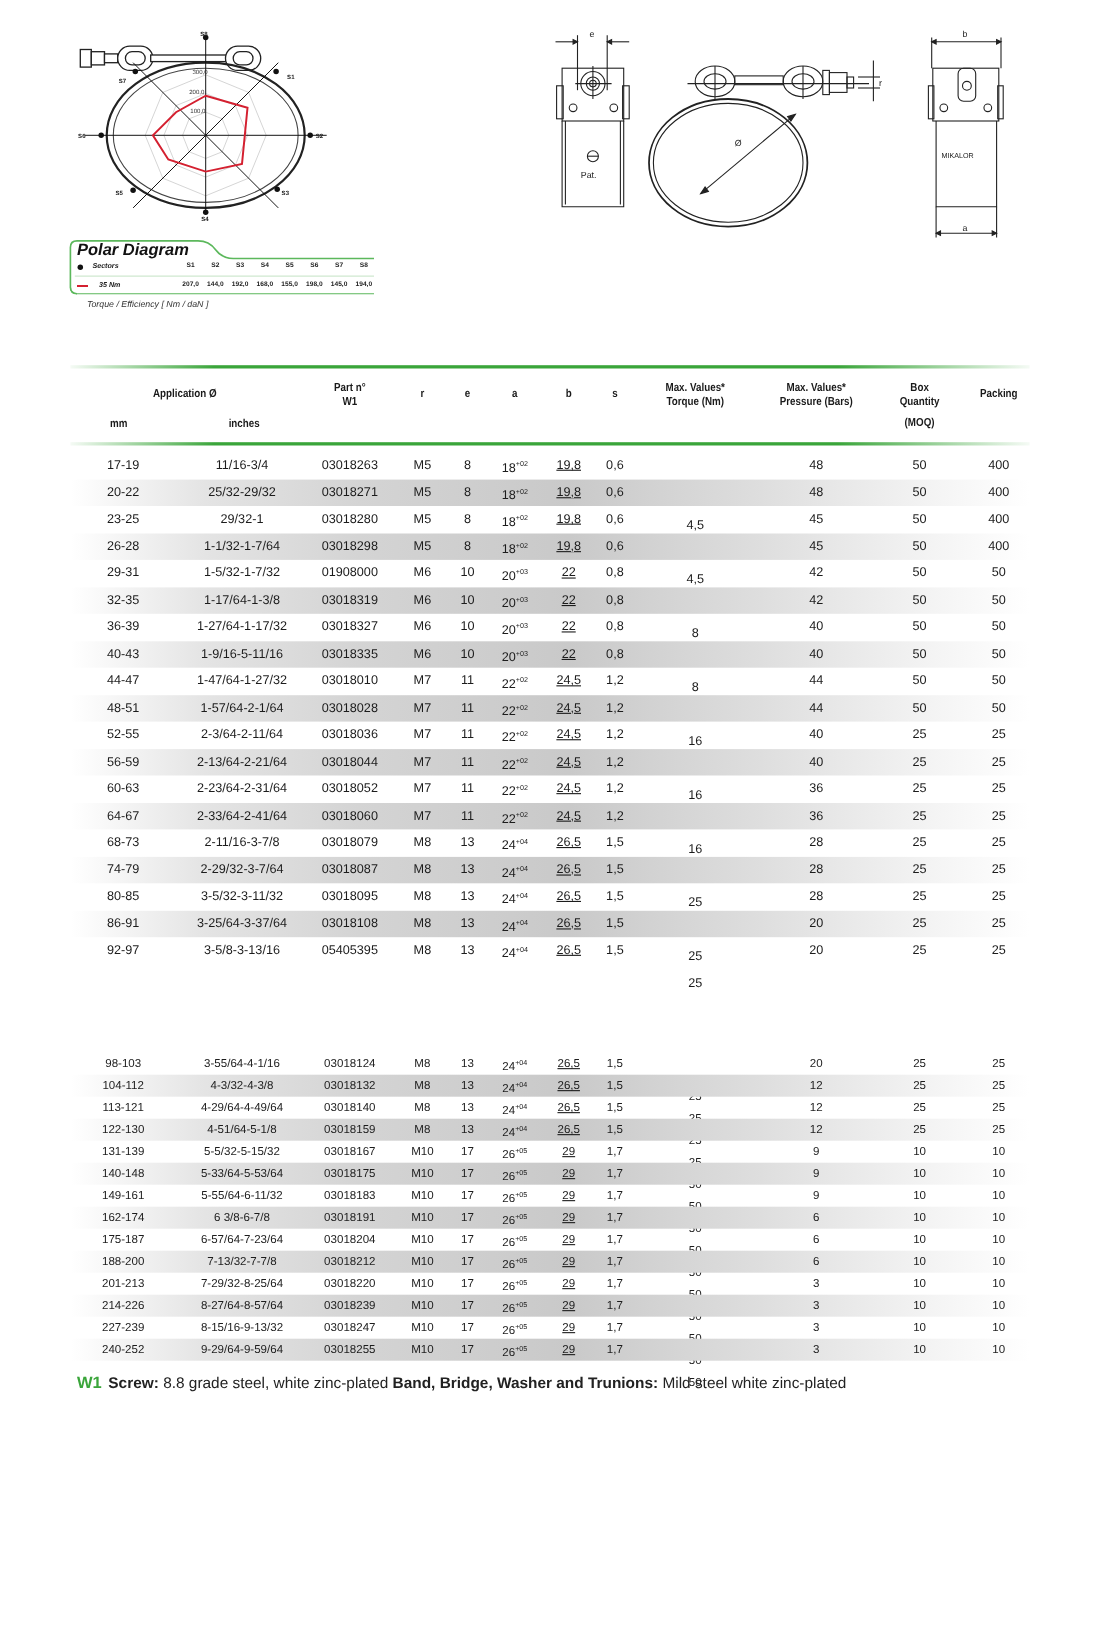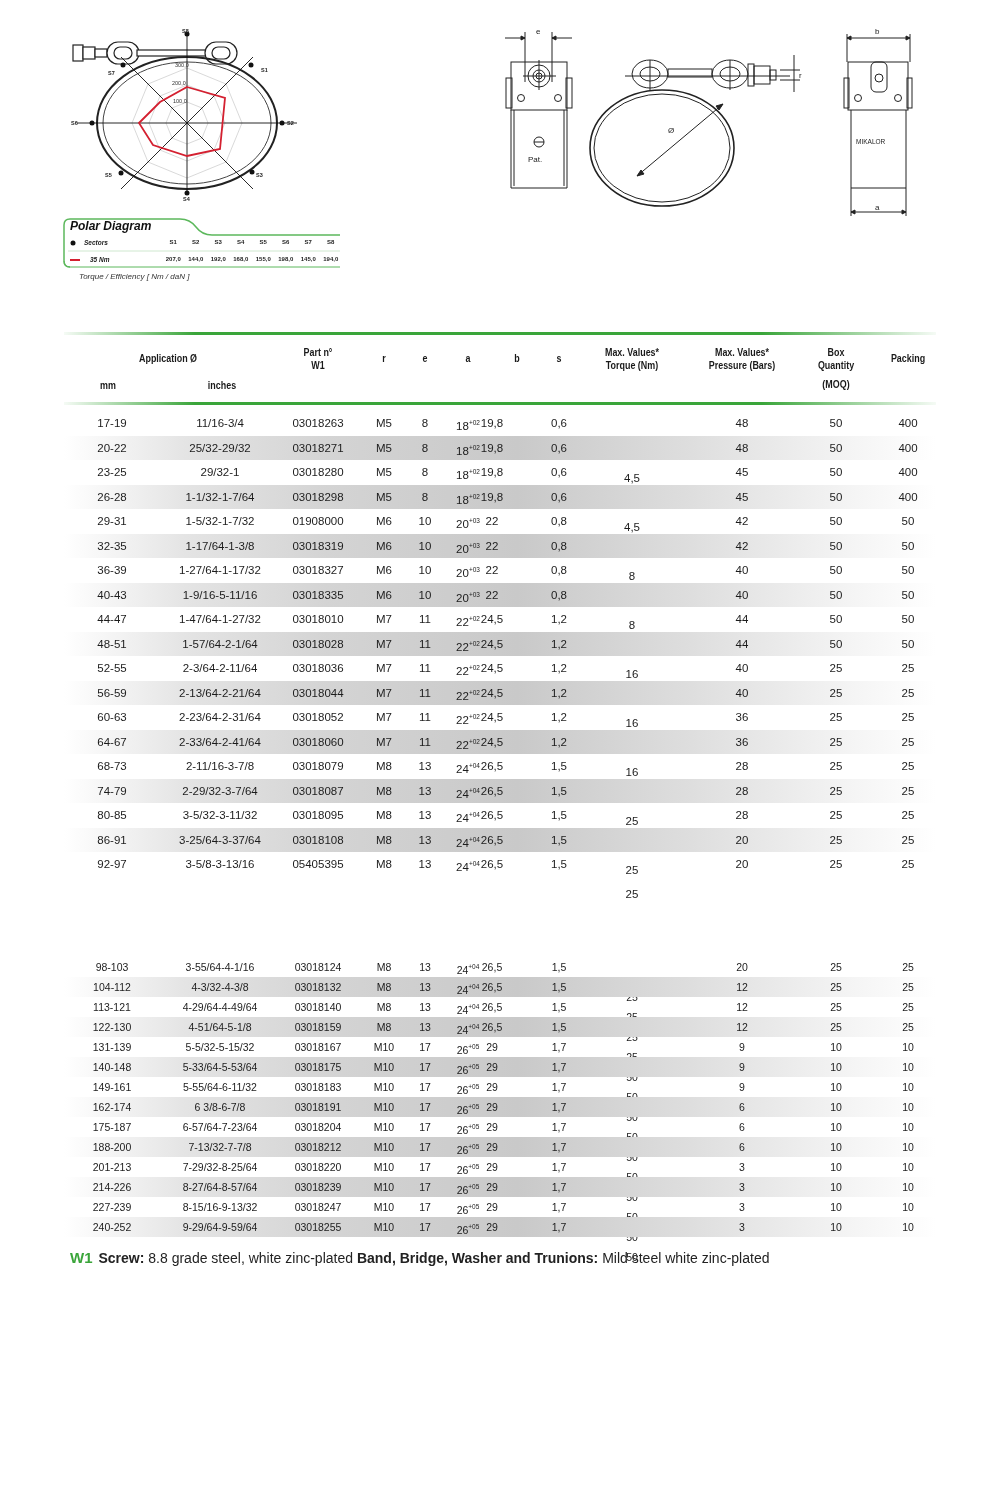--- a/index.html
+++ b/index.html
@@ -9,21 +9,21 @@
   .abs { position: absolute; }
 
   
   #polar-svg { left: 65px; top: 25px; width: 250px; height: 180px; }
   .polar-box {
     left: 62px; top: 217px; width: 280px; height: 52px;
   }
   .polar-box svg { position: absolute; left: 0; top: 0; }
   .polar-title {
     position: absolute; left: 8px; top: 2px;
-    font-size: 12px; font-weight: bold; font-style: italic; color: #111;
+    font-size: 15px; font-weight: bold; font-style: italic; color: #111;
   }
   .polar-row {
     position: absolute; left: 6px; width: 272px; height: 14px;
     font-size: 6.5px; font-weight: bold; font-style: italic; color: #222;
   }
   .polar-row.r1 { top: 19px; }
   .polar-row.r2 { top: 36px; }
   .polar-row .lbl { position: absolute; left: 16px; top: 3px; }
   .polar-row .marker { position: absolute; left: 2px; top: 4px; }
   .polar-row .cells { position: absolute; left: 94px; top: 3px; display: flex; }
@@ -59,21 +59,21 @@
   .t2 { font-size: 10.5px; }
   .t2 .row { height: 20px; line-height: 20px; font-size: 10.5px; }
 
   
   .c.mm    { left: 18px;  width: 60px; }
   .c.inch  { left: 96px;  width: 120px; }
   .c.part  { left: 220px; width: 68px; }
   .c.r     { left: 304px; width: 32px; }
   .c.e     { left: 346px; width: 30px; }
   .c.a     { left: 384px; width: 40px; }
-  .c.b     { left: 413px; width: 30px; }
+  .c.b     { left: 438px; width: 30px; text-decoration: underline; }
   .c.s     { left: 480px; width: 30px; }
   .c.tq    { left: 548px; width: 40px; margin-top: 30px; }
   .c.pr    { left: 658px; width: 40px; }
   .c.box   { left: 752px; width: 40px; }
   .c.pack  { left: 824px; width: 40px; }
 
   .footnote {
     left: 70px; top: 1249px; font-size: 14px; color: #222;
   }
   .footnote .w1 { color: #3aa53a; font-weight: bold; font-size: 15px; margin-right: 6px; }

